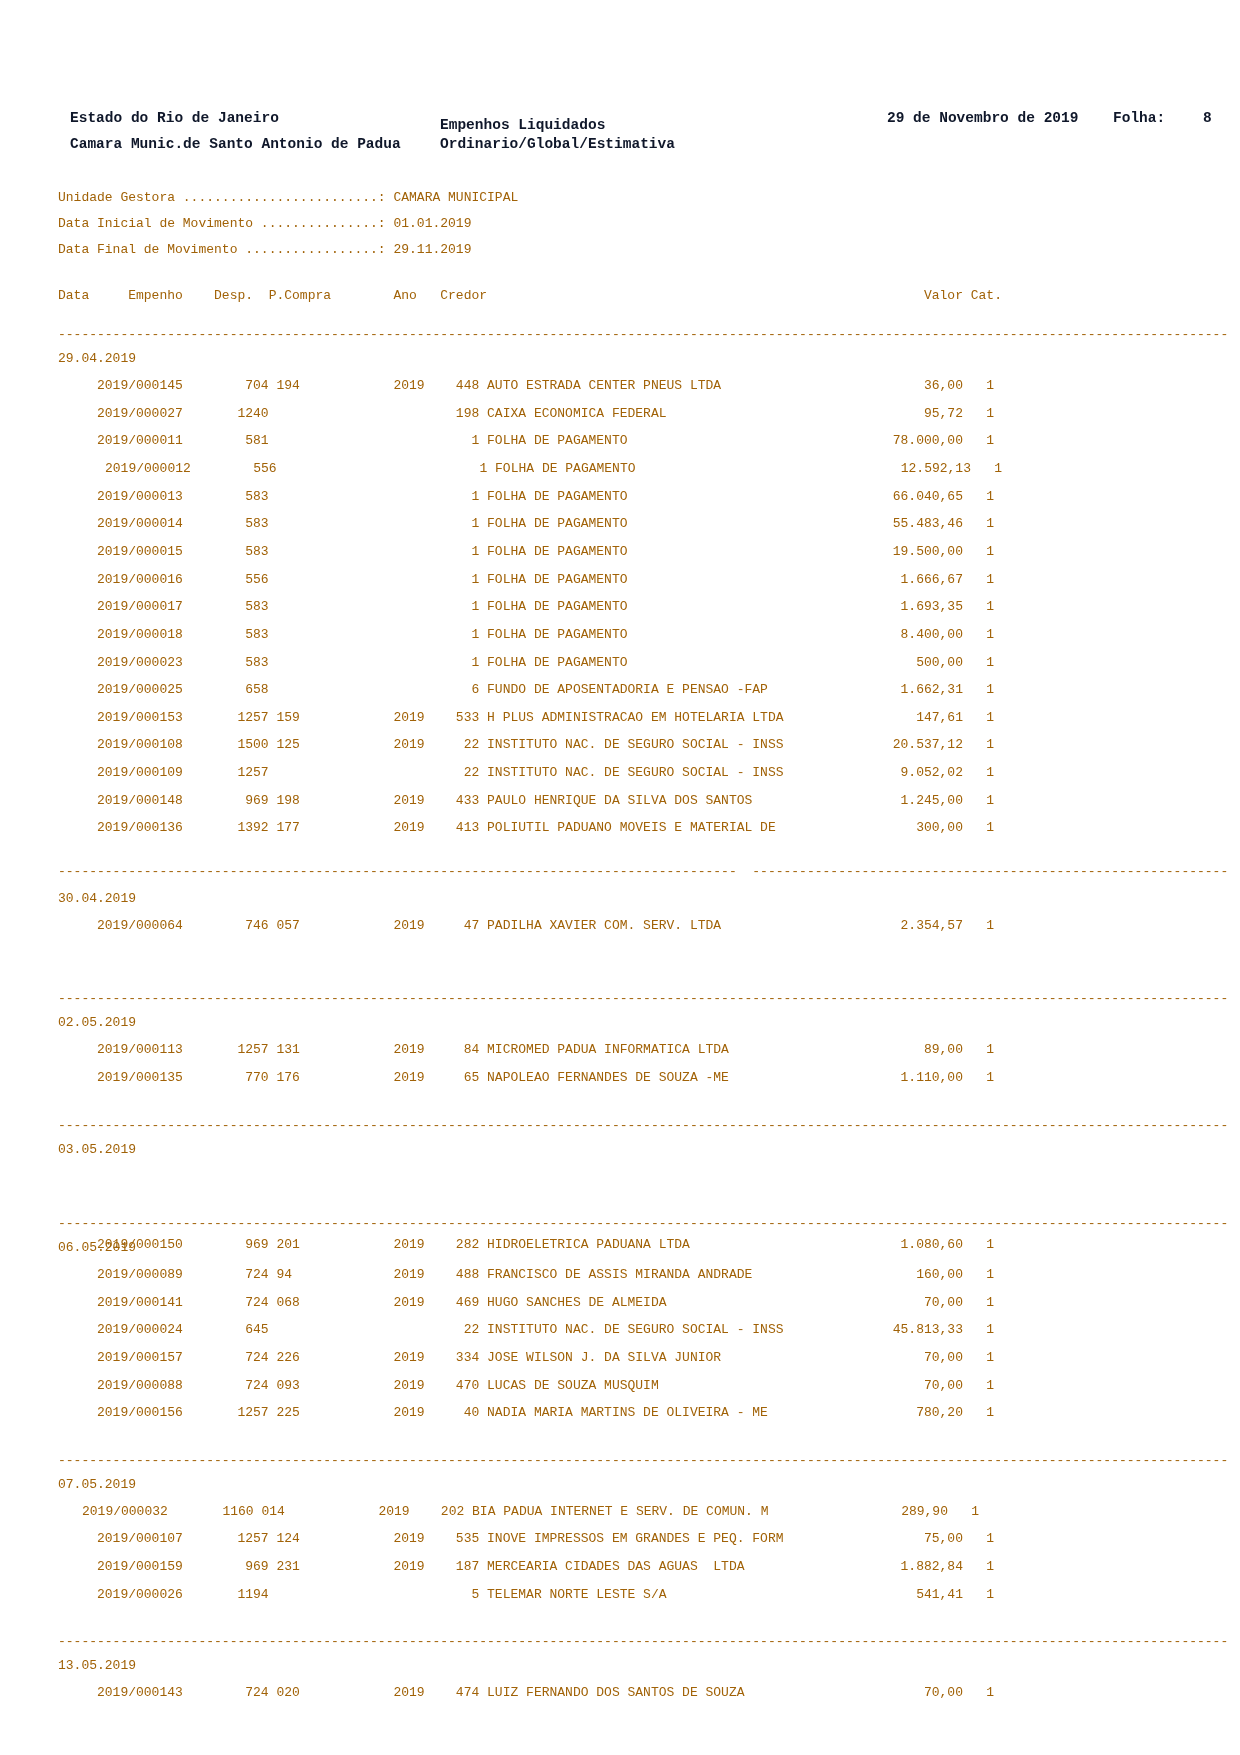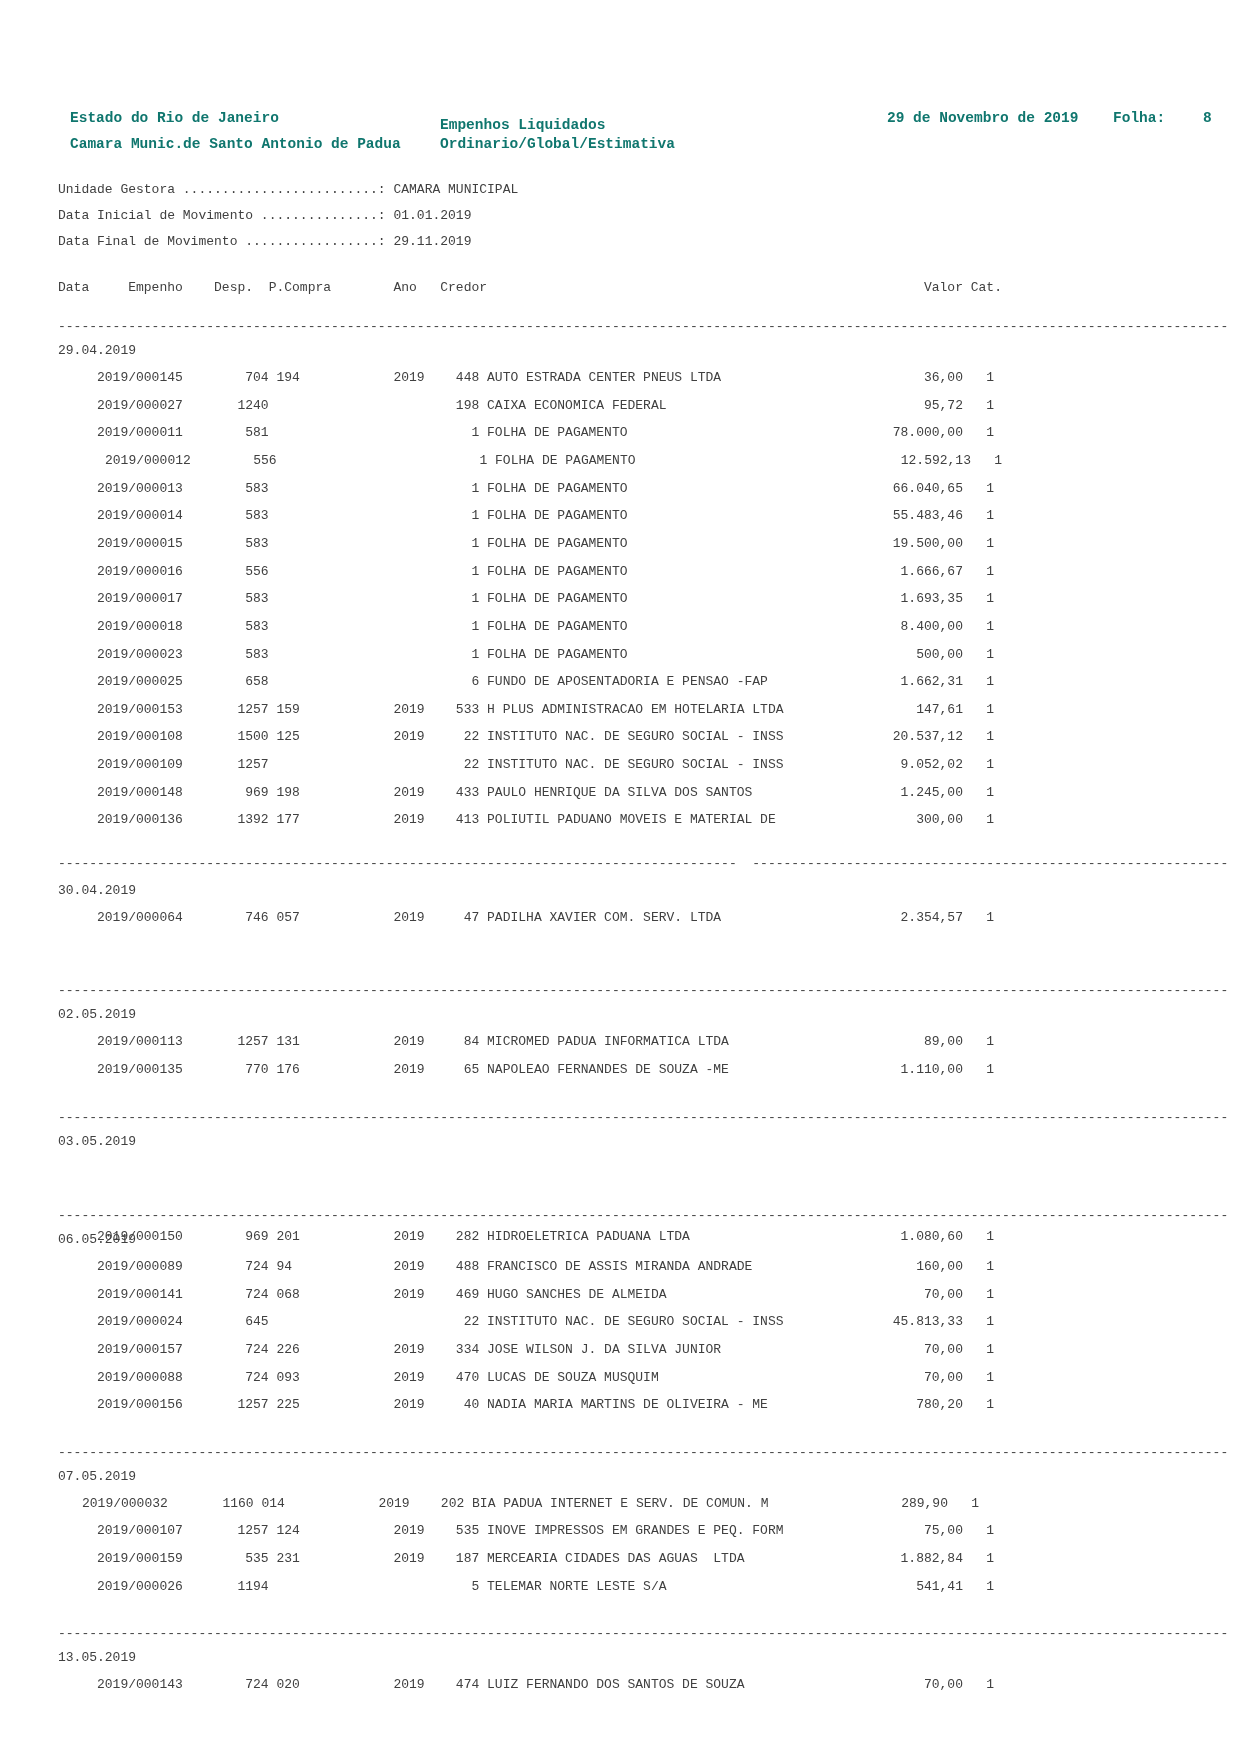--- a/index.html
+++ b/index.html
@@ -1,21 +1,21 @@
 <!DOCTYPE html>
 <html><head>
 <meta charset="utf-8">
 <style>
   html,body{margin:0;padding:0;background:#e8e8e8;}
   .page{position:relative;width:1240px;height:1755px;background:#ffffff;overflow:hidden;
         font-family:"Liberation Mono","DejaVu Sans Mono",monospace;}
   .hdr{position:absolute;white-space:pre;font:bold 14.5px "Liberation Mono","DejaVu Sans Mono",monospace;
-       color:#0f766e;letter-spacing:0;}
+       color:#0f172a;letter-spacing:0;}
   .ln{position:absolute;white-space:pre;font:13px "Liberation Mono","DejaVu Sans Mono",monospace;
-      color:#404040;letter-spacing:0;}
+      color:#a16207;letter-spacing:0;margin-top:8px;}
 </style>
 </head>
 <body>
 
 <div class="page">
   <span class="hdr" style="left:70px;top:110px">Estado do Rio de Janeiro</span>
   <span class="hdr" style="left:440px;top:117px">Empenhos Liquidados</span>
   <span class="hdr" style="left:887px;top:110px">29 de Novembro de 2019</span>
   <span class="hdr" style="left:1113px;top:110px">Folha:</span>
   <span class="hdr" style="left:1203px;top:110px">8</span>
@@ -60,19 +60,19 @@
       <div class="ln" style="left: 58px; top: 1259.05px;">     2019/000089        724 94             2019    488 FRANCISCO DE ASSIS MIRANDA ANDRADE                     160,00   1</div>
       <div class="ln" style="left: 58px; top: 1286.7px;">     2019/000141        724 068            2019    469 HUGO SANCHES DE ALMEIDA                                 70,00   1</div>
       <div class="ln" style="left: 58px; top: 1314.35px;">     2019/000024        645                         22 INSTITUTO NAC. DE SEGURO SOCIAL - INSS              45.813,33   1</div>
       <div class="ln" style="left: 58px; top: 1342px;">     2019/000157        724 226            2019    334 JOSE WILSON J. DA SILVA JUNIOR                          70,00   1</div>
       <div class="ln" style="left: 58px; top: 1369.65px;">     2019/000088        724 093            2019    470 LUCAS DE SOUZA MUSQUIM                                  70,00   1</div>
       <div class="ln" style="left: 58px; top: 1397.3px;">     2019/000156       1257 225            2019     40 NADIA MARIA MARTINS DE OLIVEIRA - ME                   780,20   1</div>
       <div class="ln" style="left: 58px; top: 1444.8px;">------------------------------------------------------------------------------------------------------------------------------------------------------</div>
       <div class="ln" style="left: 58px; top: 1468.8px;">07.05.2019</div>
       <div class="ln" style="left: 43px; top: 1495.8px; text-align: center;">     2019/000032       1160 014            2019    202 BIA PADUA INTERNET E SERV. DE COMUN. M                 289,90   1</div>
       <div class="ln" style="left: 58px; top: 1523.45px;">     2019/000107       1257 124            2019    535 INOVE IMPRESSOS EM GRANDES E PEQ. FORM                  75,00   1</div>
-      <div class="ln" style="left: 58px; top: 1551.1px;">     2019/000159        535 231            2019    187 MERCEARIA CIDADES DAS AGUAS  LTDA                    1.882,84   1</div>
+      <div class="ln" style="left: 58px; top: 1551.1px;">     2019/000159        969 231            2019    187 MERCEARIA CIDADES DAS AGUAS  LTDA                    1.882,84   1</div>
       <div class="ln" style="left: 58px; top: 1578.75px;">     2019/000026       1194                          5 TELEMAR NORTE LESTE S/A                                541,41   1</div>
       <div class="ln" style="left: 58px; top: 1626.25px;">------------------------------------------------------------------------------------------------------------------------------------------------------</div>
       <div class="ln" style="left: 58px; top: 1650.25px;">13.05.2019</div>
       <div class="ln" style="left: 58px; top: 1677.25px;">     2019/000143        724 020            2019    474 LUIZ FERNANDO DOS SANTOS DE SOUZA                       70,00   1</div>
     </div>
 </div>
 
 </body></html>

